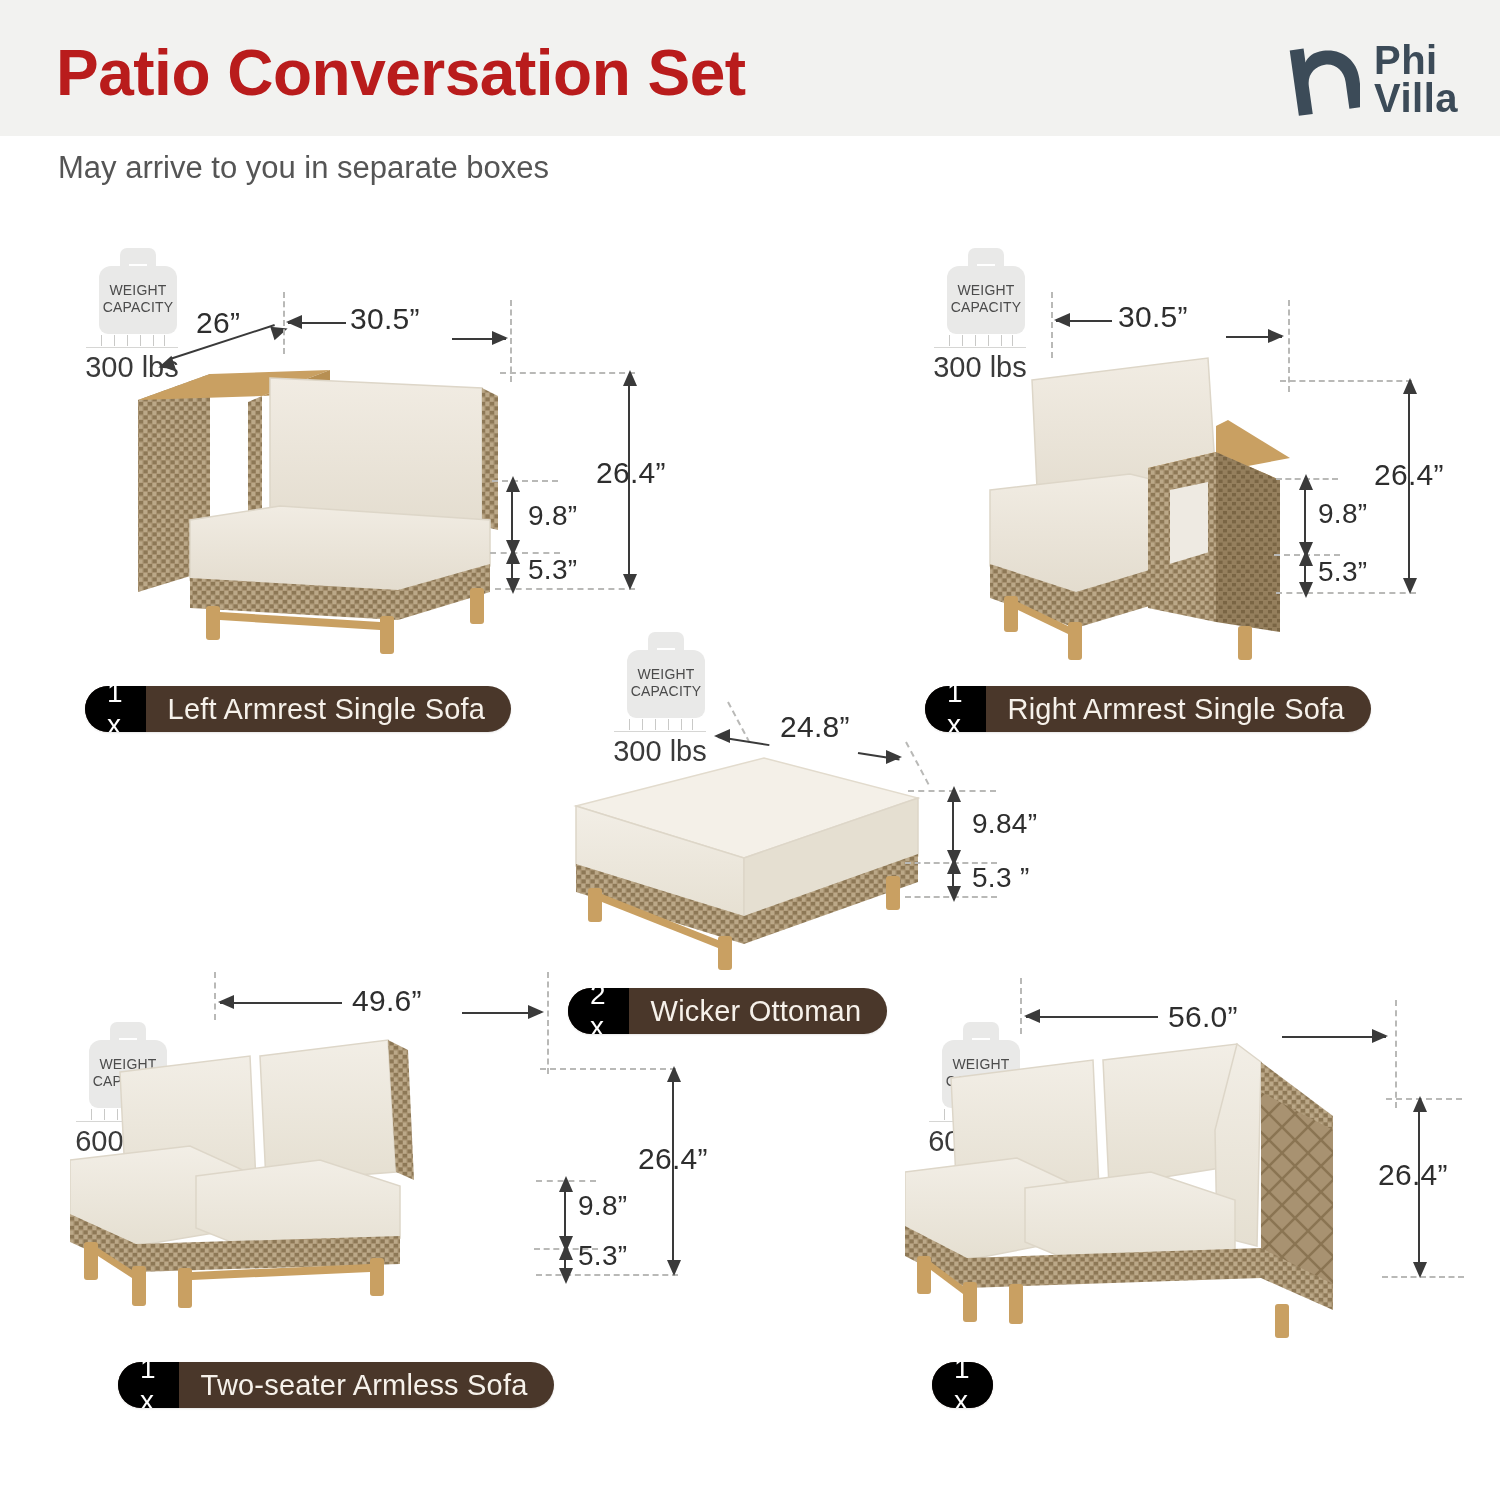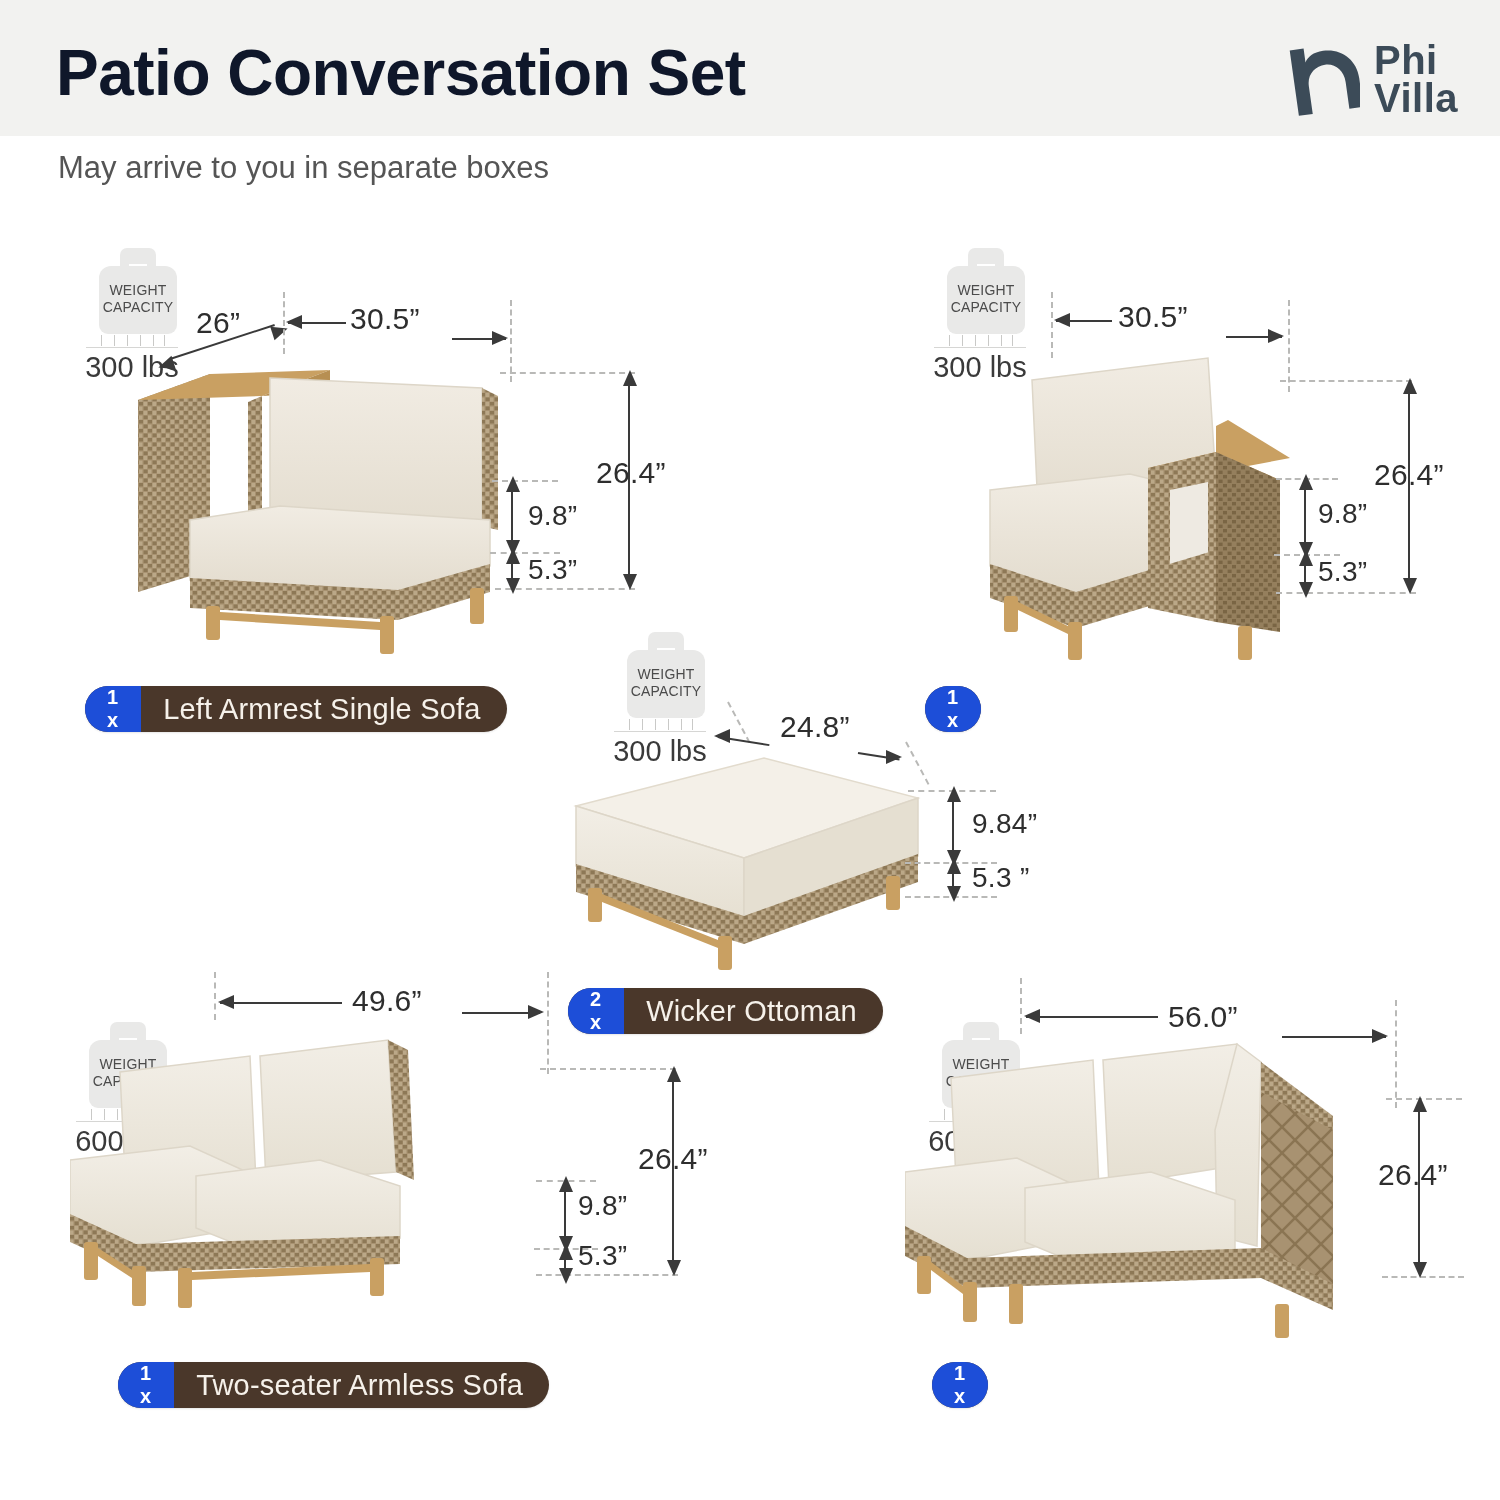--- a/index.html
+++ b/index.html
@@ -10,21 +10,21 @@
     color:#3a3a3a;
   }
   
   #header-band{
     position:absolute;left:0;top:0;width:1500px;height:136px;
     background:#f2f2f0;
   }
   #page-title{
     position:absolute;left:56px;top:36px;
     font-size:64px;font-weight:bold;letter-spacing:-0.5px;
-    color:#0f172a;white-space:nowrap;
+    color:#b91c1c;white-space:nowrap;
   }
   #subtitle{
     position:absolute;left:58px;top:150px;
     font-size:31px;color:#555;white-space:nowrap;font-weight:400;
   }
   
   #brand-logo{
     position:absolute;right:42px;top:38px;
     display:flex;align-items:center;gap:14px;
   }
@@ -86,21 +86,21 @@
   .arrow.right{border-top:7px solid transparent;border-bottom:7px solid transparent;border-left:16px solid #3a3a3a;}
   .arrow.up{border-left:7px solid transparent;border-right:7px solid transparent;border-bottom:16px solid #3a3a3a;}
   .arrow.down{border-left:7px solid transparent;border-right:7px solid transparent;border-top:16px solid #3a3a3a;}
   
   .pill{
     position:absolute;display:flex;align-items:stretch;height:46px;
     border-radius:23px;overflow:hidden;background:#4a372a;
     box-shadow:0 1px 2px rgba(0,0,0,.10);
   }
   .pill .qty{
-    background:#1d4ed8;color:#ffffff;font-weight:bold;font-size:20px;
+    background:#000000;color:#ffffff;font-weight:normal;font-size:28px;
     display:flex;align-items:center;justify-content:center;
     padding:0 22px;letter-spacing:1px;
   }
   .pill .name{
     color:#f6f1ea;font-size:29px;display:flex;align-items:center;
     padding:0 26px 0 22px;white-space:nowrap;letter-spacing:0.2px;
   }
 </style>
 </head>
 <body>
@@ -305,20 +305,21 @@
   <div class="arrow down" style="left:1299px;top:542px;"></div>
   <div class="dim small" style="left:1318px;top:498px;">9.8”</div>
 
   <div class="vline" style="left:1304px;top:558px;height:34px;"></div>
   <div class="arrow up" style="left:1299px;top:550px;"></div>
   <div class="arrow down" style="left:1299px;top:582px;"></div>
   <div class="dim small" style="left:1318px;top:556px;">5.3”</div>
 
   <div class="pill" style="left:925px;top:686px;">
     <div class="qty">1 x</div>
+    <div class="name">Right Armrest Single Sofa</div>
   </div>
 </div>
 
 <div class="product">
 
   <div class="weight-badge" style="left:600px;top:632px;">
     <div class="wt-shape">
       <div class="wt-handle"></div>
         <div class="wt-notch"></div>
         <div class="wt-body"></div>

